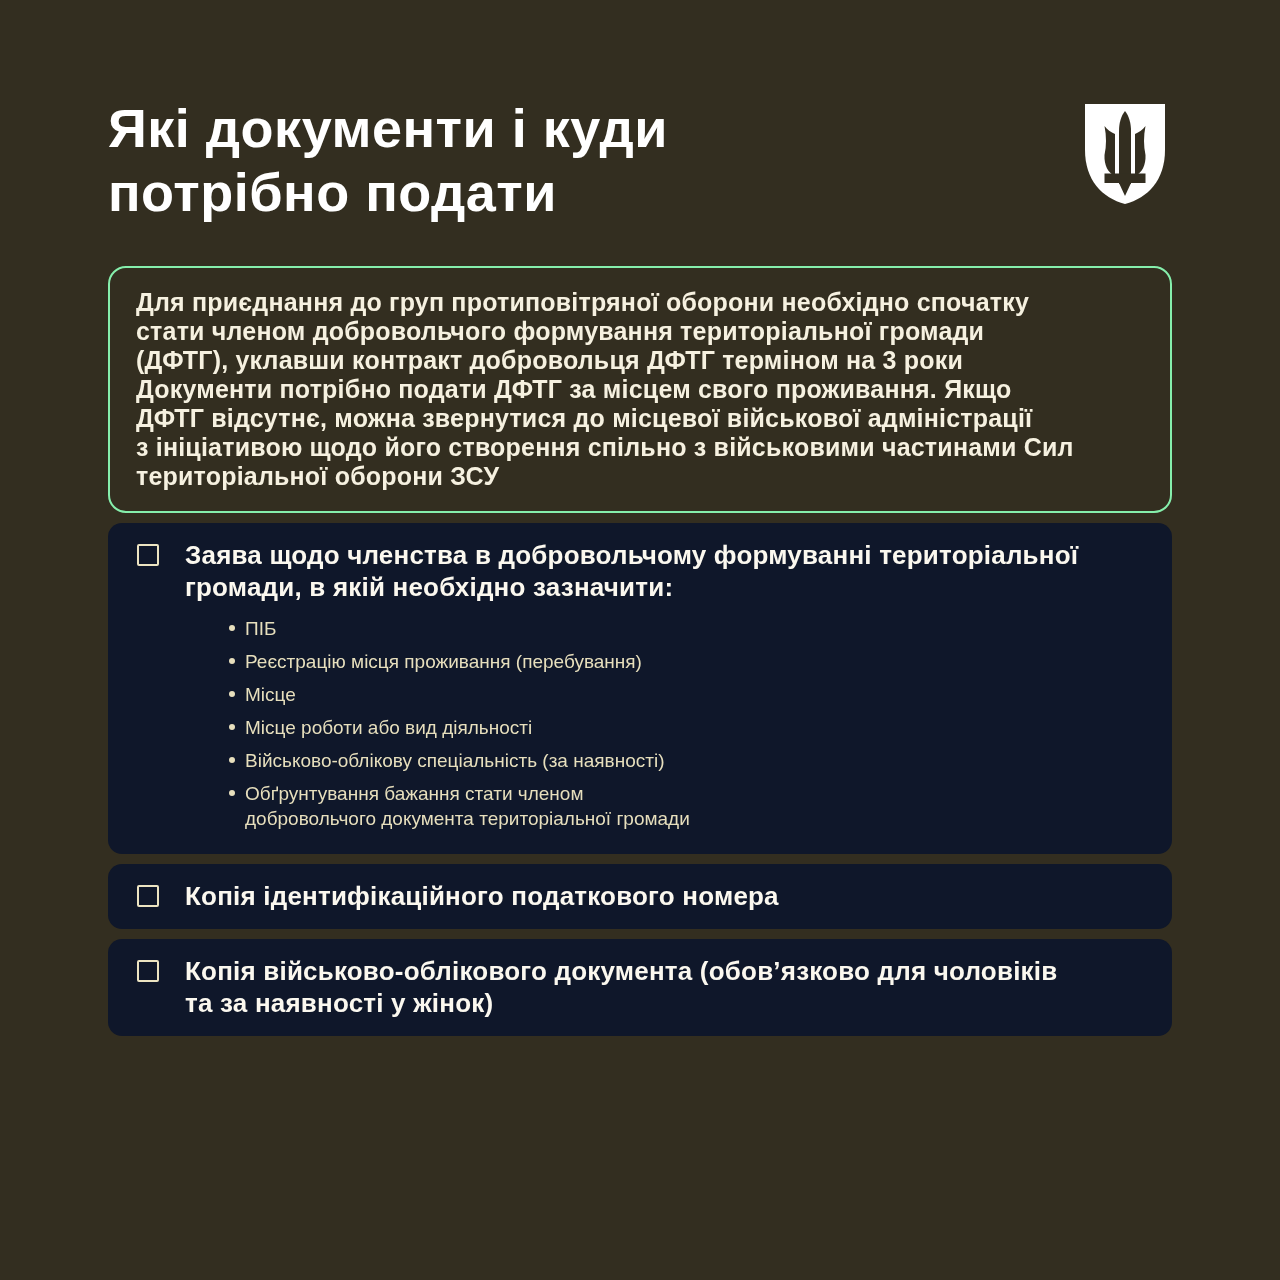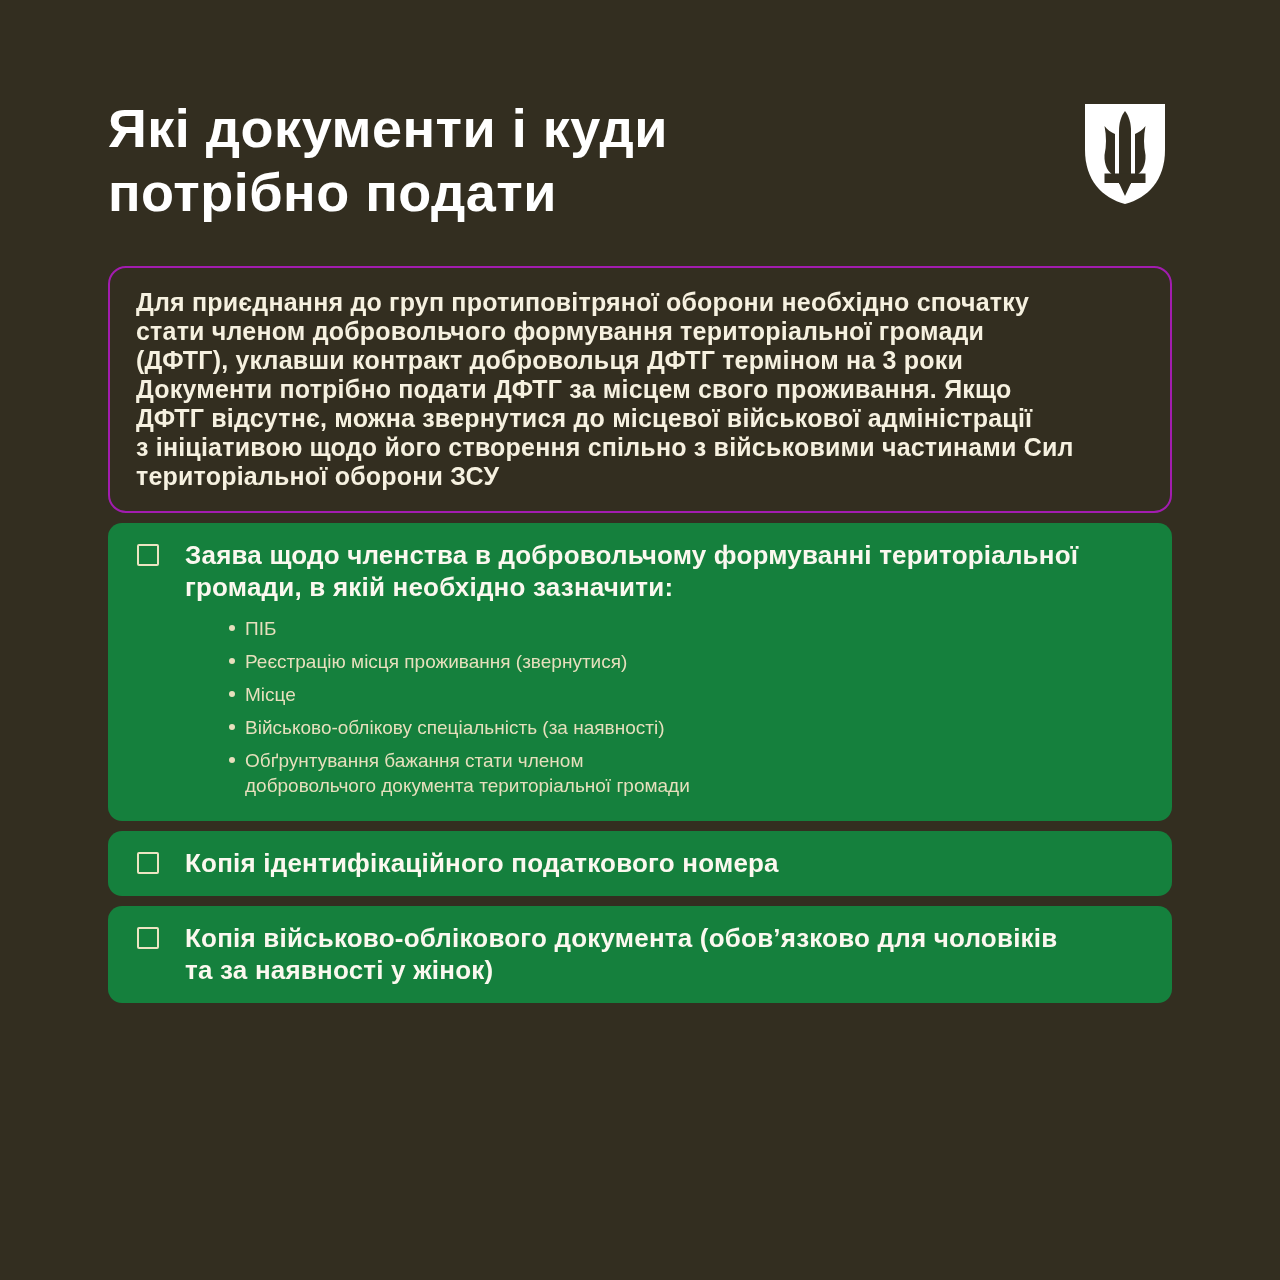--- a/index.html
+++ b/index.html
@@ -28,36 +28,36 @@
     position: absolute;
     top: 100px;
     right: 110px;
     width: 90px;
     height: 108px;
   }
   .emblem svg { width: 100%; height: 100%; display: block; }
   .intro-box {
     margin-top: 42px;
     width: 1064px;
-    border: 2px solid #a21caf;
+    border: 2px solid #86efac;
     border-radius: 18px;
     padding: 20px 26px;
   }
   .intro-text {
     font-size: 25px;
     line-height: 29px;
     font-weight: bold;
     color: #f6f1e0;
     white-space: pre-line;
     letter-spacing: 0.2px;
   }
   .checklist { margin-top: 7px; }
   .card {
     width: 1064px;
-    background: #15803d;
+    background: #0f172a;
     border-radius: 14px;
     padding: 16px 29px 17px 29px;
     margin-top: 10px;
   }
   .card-row {
     display: flex;
     align-items: flex-start;
   }
   .checkbox {
     flex: 0 0 auto;
@@ -134,22 +134,23 @@
   <section class="checklist">
 
     <div class="card">
       <div class="card-row">
         <span class="checkbox"></span>
         <p class="card-label">Заява щодо членства в добровольчому формуванні територіальної
 громади, в якій необхідно зазначити:</p>
       </div>
       <ul class="sub-list">
         <li class="sub-item">ПІБ</li>
-        <li class="sub-item">Реєстрацію місця проживання (звернутися)</li>
+        <li class="sub-item">Реєстрацію місця проживання (перебування)</li>
         <li class="sub-item">Місце</li>
+        <li class="sub-item">Місце роботи або вид діяльності</li>
         <li class="sub-item">Військово-облікову спеціальність (за наявності)</li>
         <li class="sub-item">Обґрунтування бажання стати членом
 добровольчого документа територіальної громади</li>
       </ul>
     </div>
 
 
     <div class="card">
       <div class="card-row">
         <span class="checkbox"></span>

